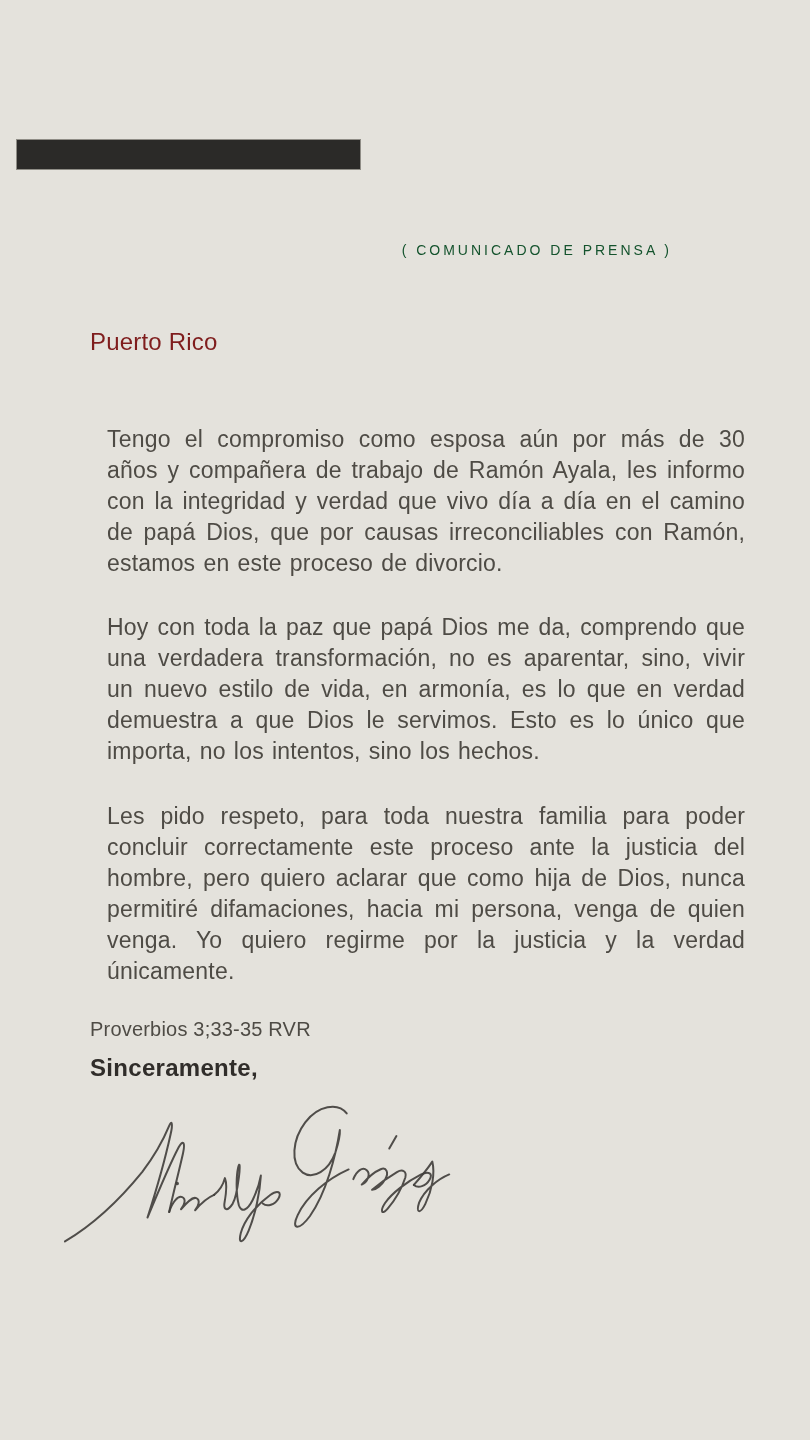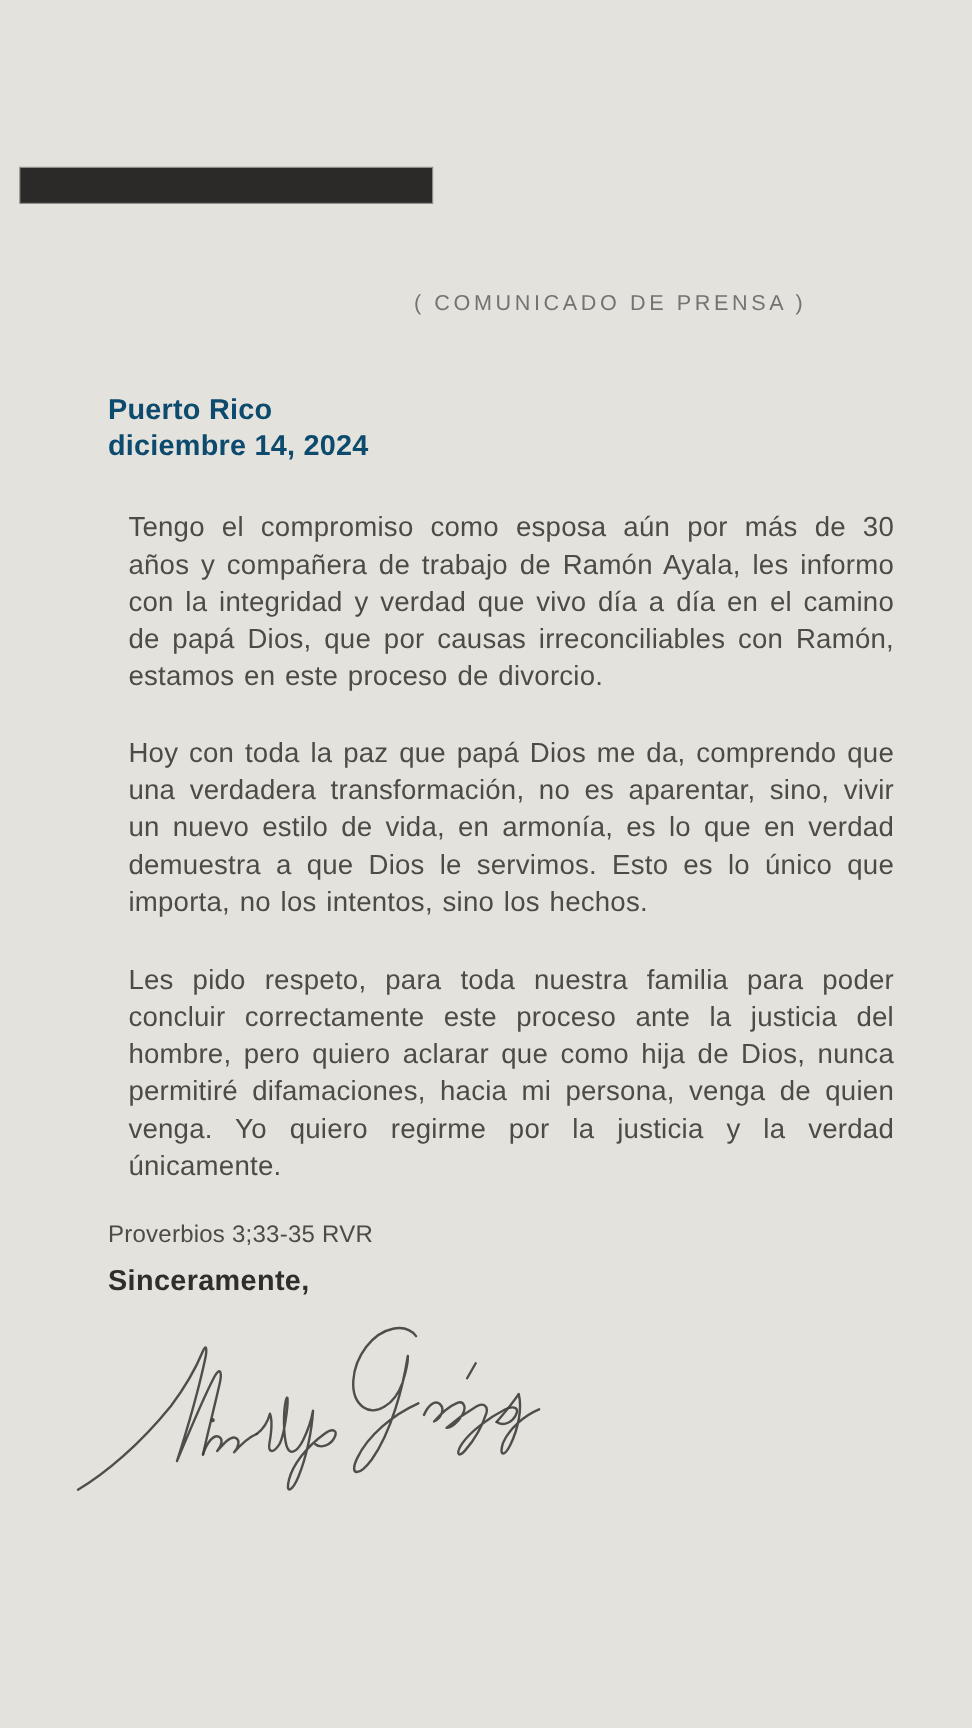--- a/index.html
+++ b/index.html
@@ -20,35 +20,35 @@
     width: 343px;
     height: 29px;
     background: #2b2a28;
     box-shadow: 0 0 0 1px #8f8d86;
   }
 
   .press-label {
     position: absolute;
     top: 242px;
     right: 138px;
-    font-size: 18px;
+    font-size: 14px;
     letter-spacing: 3px;
-    color: #737373;
+    color: #14532d;
     white-space: nowrap;
   }
 
   .dateline {
     position: absolute;
     left: 90px;
     top: 327px;
     font-size: 24px;
-    font-weight: bold;
+    font-weight: normal;
     line-height: 30px;
     letter-spacing: 0.2px;
-    color: #0c4a6e;
+    color: #7f1d1d;
   }
 
   .body-para {
     position: absolute;
     left: 107px;
     width: 638px;
     margin: 0;
     font-size: 23px;
     line-height: 31px;
     letter-spacing: 0.2px;
@@ -101,21 +101,20 @@
 <body>
 
 <div class="page">
 
   <div class="redacted-bar"></div>
 
   <div class="press-label">( COMUNICADO DE PRENSA )</div>
 
   <div class="dateline">
     <div>Puerto Rico</div>
-    <div>diciembre 14, 2024</div>
   </div>
 
   <p class="body-para para1">Tengo el compromiso como esposa aún por más de 30 años y compañera de trabajo de Ramón Ayala, les informo con la integridad y verdad que vivo día a día en el camino de papá Dios, que por causas irreconciliables con Ramón, estamos en este proceso de divorcio.</p>
 
   <p class="body-para para3">Les pido respeto, para toda nuestra familia para poder concluir correctamente este proceso ante la justicia del hombre, pero quiero aclarar que como hija de Dios, nunca permitiré difamaciones, hacia mi persona, venga de quien venga. Yo quiero regirme por la justicia y la verdad únicamente.</p>
 
   <p class="body-para para2">Hoy con toda la paz que papá Dios me da, comprendo que una verdadera transformación, no es aparentar, sino, vivir un nuevo estilo de vida, en armonía, es lo que en verdad demuestra a que Dios le servimos. Esto es lo único que importa, no los intentos, sino los hechos.</p>
 
   <div class="scripture">Proverbios 3;33-35 RVR</div>
 

